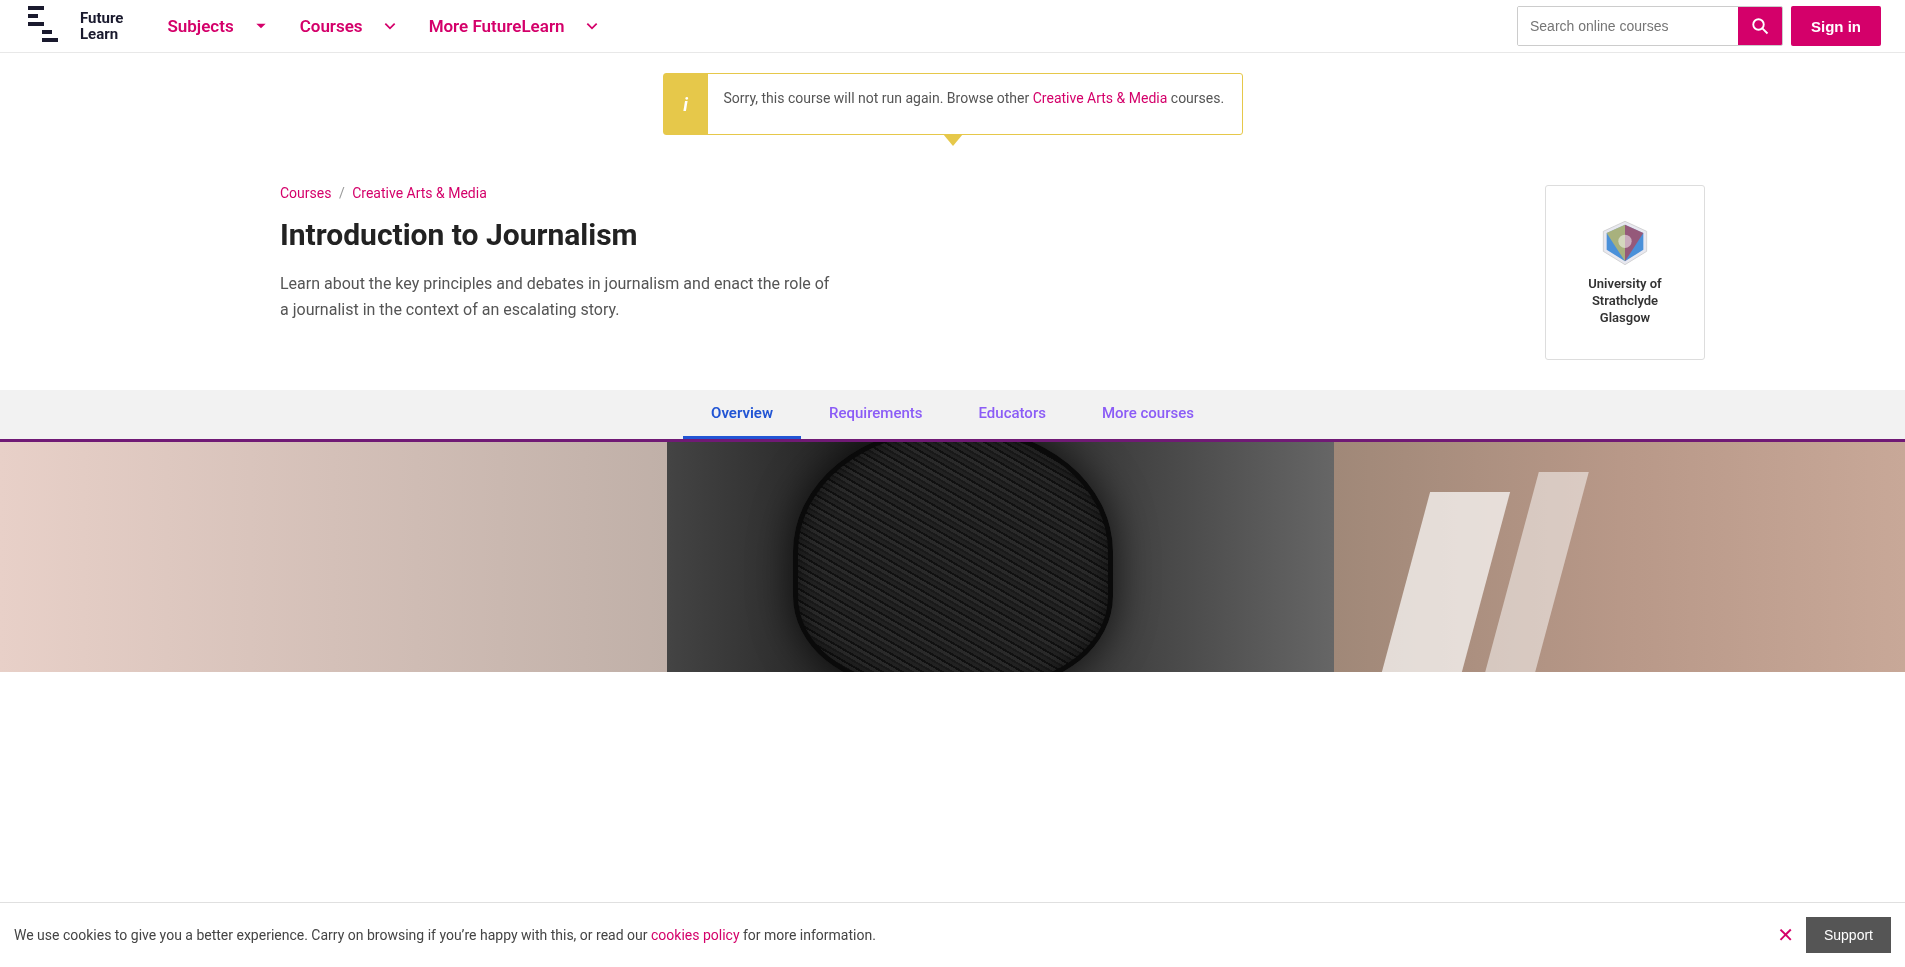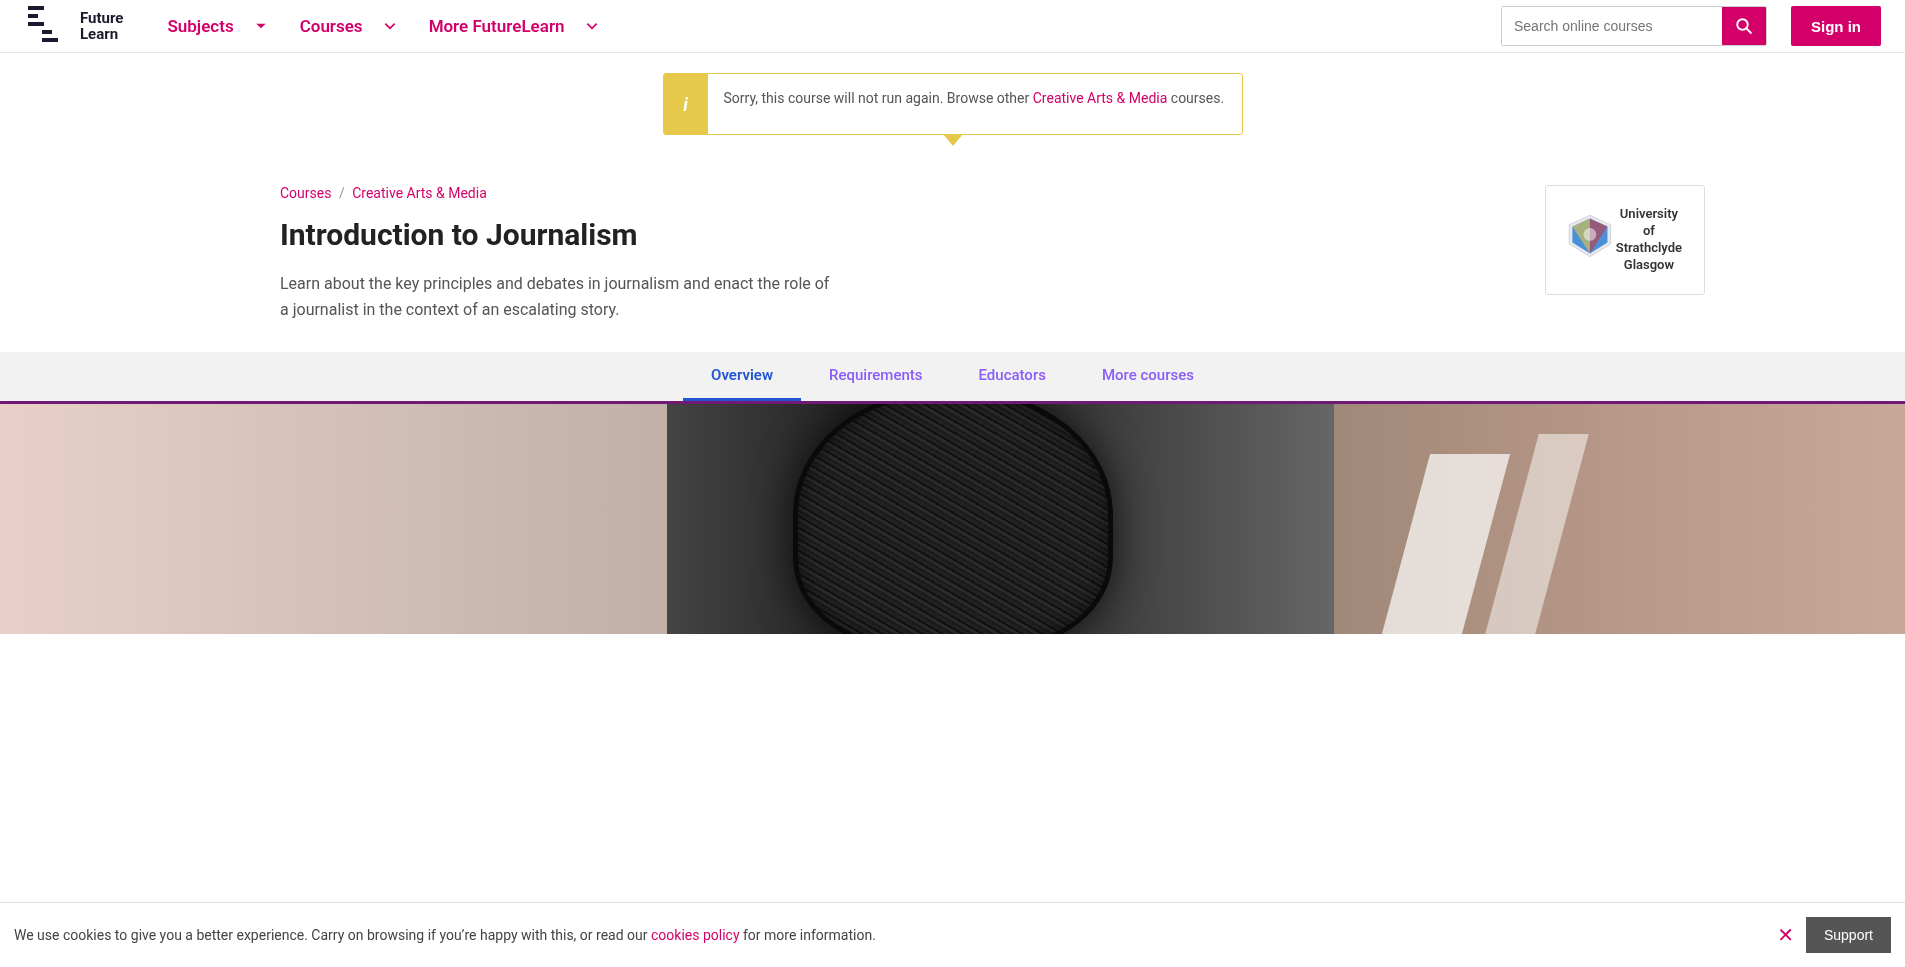--- a/index.html
+++ b/index.html
@@ -39,21 +39,21 @@
       font-size: 17px;
       font-weight: 600;
       cursor: pointer;
       padding: 8px 12px;
       text-decoration: none;
     }
     .nav-link svg { width: 14px; height: 14px; fill: #d4006a; }
     .nav-right {
       display: flex;
       align-items: center;
-      gap: 24px;
+      gap: 8px;
     }
     .search-bar {
       display: flex;
       align-items: center;
       border: 1px solid #ccc;
       border-radius: 2px;
       overflow: hidden;
       height: 40px;
     }
     .search-input {
@@ -165,22 +165,23 @@
     }
     .course-description {
       font-size: 16px;
       color: #555;
       line-height: 1.6;
       max-width: 560px;
     }
     .university-logo-box {
       border: 1px solid #ddd;
       border-radius: 3px;
-      padding: 20px;
-      display: flex;
+      padding: 32px;
+      display: flex;
+      flex-direction: column;
       align-items: center;
       justify-content: flex-end;
       width: 160px;
       min-height: 100px;
       background: #fff;
       flex-shrink: 0;
     }
     .uni-logo-svg {
       width: 50px;
       height: 50px;

